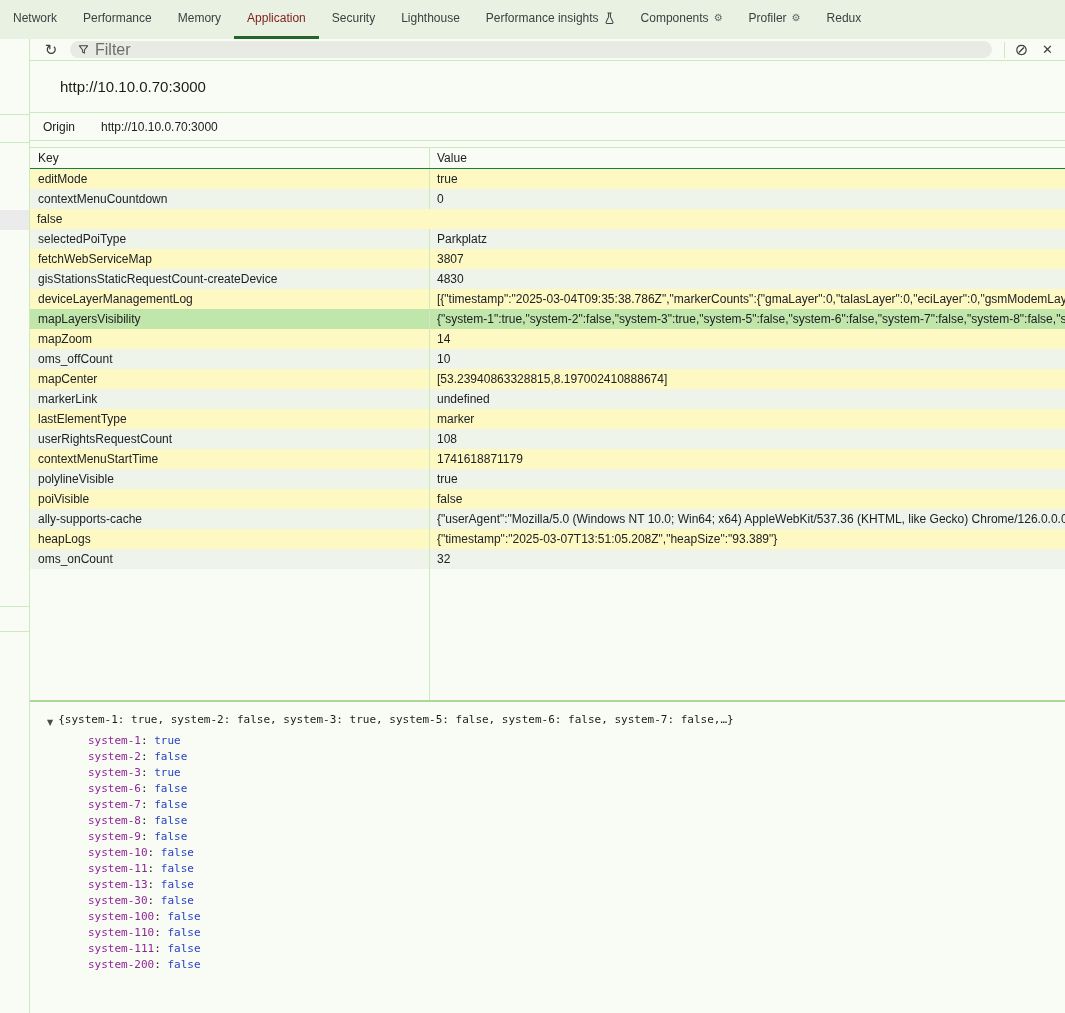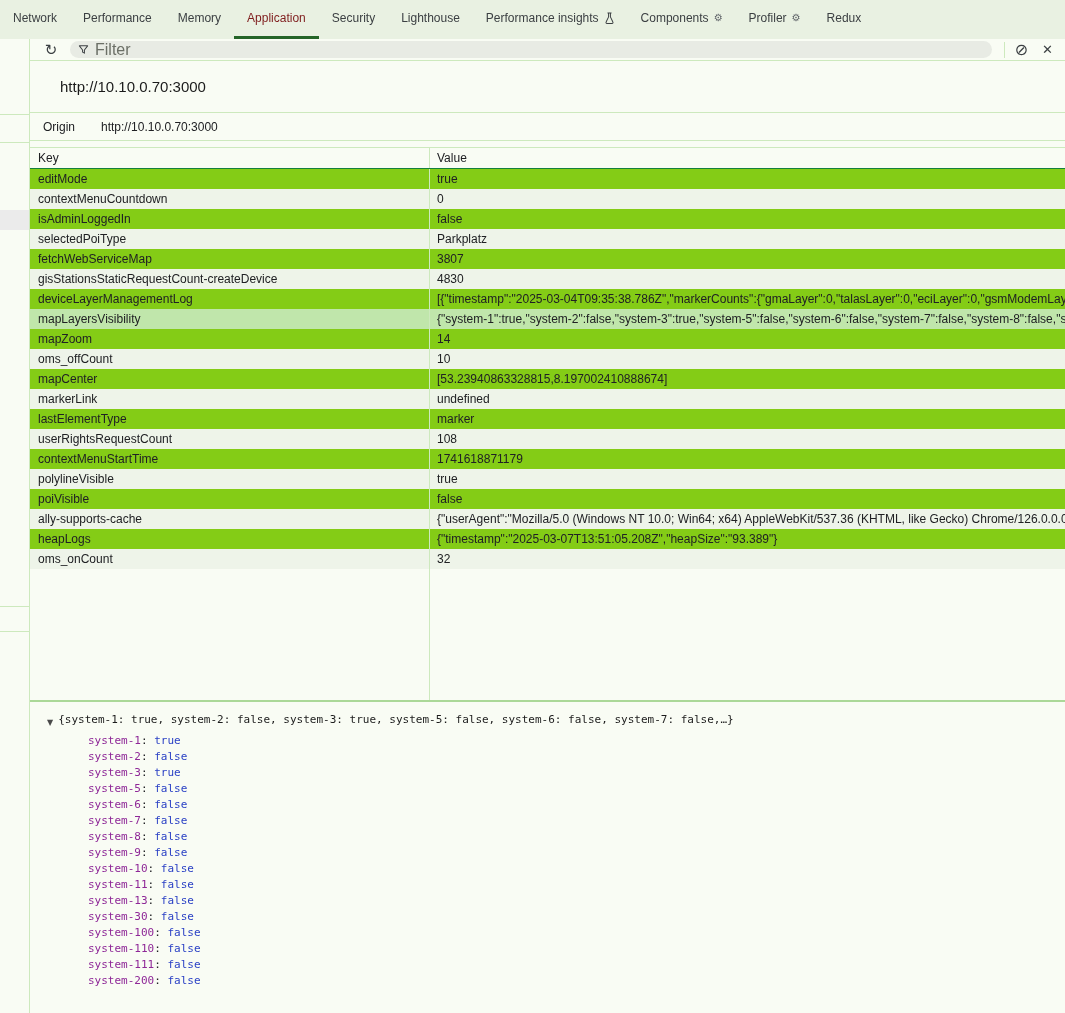--- a/index.html
+++ b/index.html
@@ -81,21 +81,21 @@
     height: 28px; flex:0 0 28px;
     border-bottom: 1px solid #cde9bd;
     display:flex; align-items:center;
     padding-left: 13px;
   }
   .origin-label { color:#202124; margin-right: 26px; }
   .table-gap { height:6px; flex:0 0 6px; }
 
   
   .kv-table { border-top:1px solid #cde9bd; flex:0 0 auto; }
-  .trow { display:flex; height:20px; align-items:center; background:#84cc16; }
+  .trow { display:flex; height:20px; align-items:center; background:#fef9c3; }
   .trow.header { height:21px; border-bottom:1px solid #15803d; background:#f9fcf4; }
   .trow.alt { background:#eef4e9; }
   .trow.selected { background:#c0e6ab; }
   .cell { overflow:hidden; white-space:nowrap; height:100%; display:flex; align-items:center; }
   .cell.key { width:400px; flex:0 0 400px; padding-left:8px; border-right:1px solid #cde9bd; }
   .cell.val { flex:1; min-width:0; padding-left:7px; }
   .table-filler { height:133px; display:flex; border-bottom:2px solid #abd898; }
   .filler-key { width:400px; flex:0 0 400px; border-right:1px solid #cde9bd; }
 
   
@@ -199,21 +199,20 @@
       <div id="rows">
           <div class="trow">
             <div class="cell key">editMode</div>
             <div class="cell val">true</div>
           </div>
           <div class="trow alt">
             <div class="cell key">contextMenuCountdown</div>
             <div class="cell val">0</div>
           </div>
           <div class="trow">
-            <div class="cell key">isAdminLoggedIn</div>
             <div class="cell val">false</div>
           </div>
           <div class="trow alt">
             <div class="cell key">selectedPoiType</div>
             <div class="cell val">Parkplatz</div>
           </div>
           <div class="trow">
             <div class="cell key">fetchWebServiceMap</div>
             <div class="cell val">3807</div>
           </div>
@@ -285,21 +284,20 @@
 
     <div class="preview">
       <div class="summary-line">
         <span class="caret">▼</span>
         <span>{system-1: true, system-2: false, system-3: true, system-5: false, system-6: false, system-7: false,…}</span>
       </div>
       <div class="entries" id="entries">
           <div class="entry"><span class="k">system-1</span><span class="sep">: </span><span class="v">true</span></div>
           <div class="entry"><span class="k">system-2</span><span class="sep">: </span><span class="v">false</span></div>
           <div class="entry"><span class="k">system-3</span><span class="sep">: </span><span class="v">true</span></div>
-          <div class="entry"><span class="k">system-5</span><span class="sep">: </span><span class="v">false</span></div>
           <div class="entry"><span class="k">system-6</span><span class="sep">: </span><span class="v">false</span></div>
           <div class="entry"><span class="k">system-7</span><span class="sep">: </span><span class="v">false</span></div>
           <div class="entry"><span class="k">system-8</span><span class="sep">: </span><span class="v">false</span></div>
           <div class="entry"><span class="k">system-9</span><span class="sep">: </span><span class="v">false</span></div>
           <div class="entry"><span class="k">system-10</span><span class="sep">: </span><span class="v">false</span></div>
           <div class="entry"><span class="k">system-11</span><span class="sep">: </span><span class="v">false</span></div>
           <div class="entry"><span class="k">system-13</span><span class="sep">: </span><span class="v">false</span></div>
           <div class="entry"><span class="k">system-30</span><span class="sep">: </span><span class="v">false</span></div>
           <div class="entry"><span class="k">system-100</span><span class="sep">: </span><span class="v">false</span></div>
           <div class="entry"><span class="k">system-110</span><span class="sep">: </span><span class="v">false</span></div>

